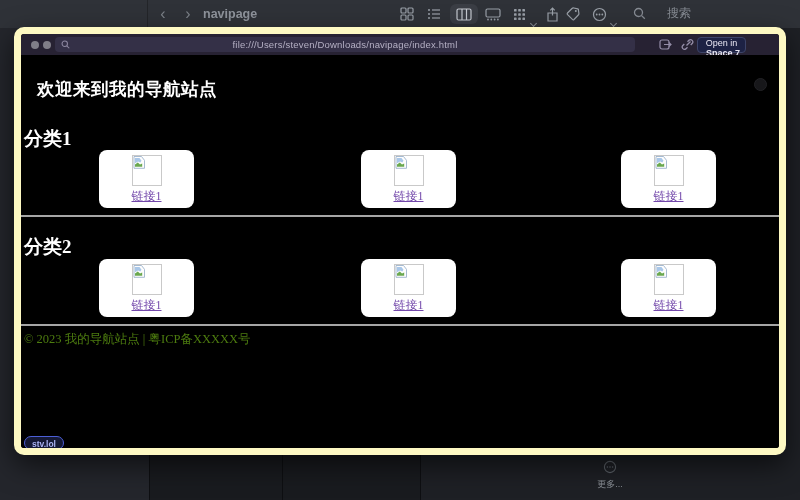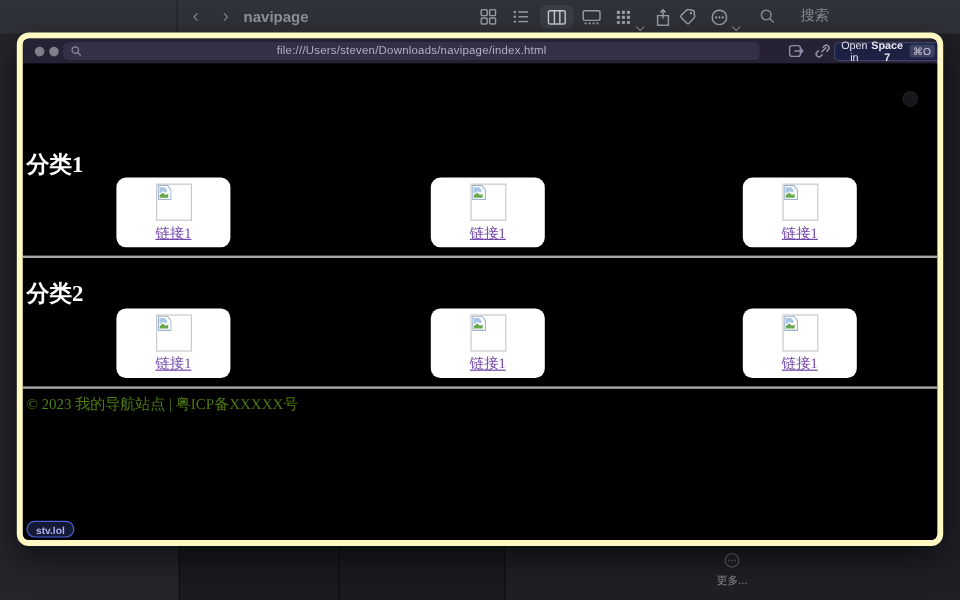--- a/index.html
+++ b/index.html
@@ -23,28 +23,28 @@
   .tb-vdiv { position:absolute; left:147px; top:0; width:1px; height:28px; background:#232529; }
   .nav-chev { position:absolute; top:4px; width:16px; height:20px; color:#7c8188; font-size:16px; line-height:20px; text-align:center; background:none; border:none; font-family:"Liberation Sans",sans-serif; }
   .finder-title { position:absolute; left:203px; top:7px; font-size:12.5px; font-weight:bold; color:#8f949c; }
   .tbi { position:absolute; top:4px; width:22px; height:20px; display:flex; align-items:center; justify-content:center; background:none; border:none; }
   .tbi.selected { background:#3b3e45; border-radius:6px; }
   .tb-chevdn { position:absolute; top:12px; width:7px; height:7px; }
   .chv { display:inline-block; width:5px; height:5px; border-right:1.4px solid #8a8f97; border-bottom:1.4px solid #8a8f97; transform:rotate(45deg); }
   .tb-search { position:absolute; left:633px; top:5px; display:flex; align-items:center; gap:21px; color:#878c94; font-size:12px; }
 
   
-  .arc-window { position:absolute; left:14px; top:27px; width:772px; height:428px; border-radius:10px; border:5px solid #fef9c3; background:#000; box-shadow:0 10px 28px rgba(0,0,0,0.6); overflow:hidden; }
+  .arc-window { position:absolute; left:14px; top:27px; width:772px; height:428px; border-radius:10px; border:7px solid #fef9c3; background:#000; box-shadow:0 10px 28px rgba(0,0,0,0.6); overflow:hidden; }
   .arc-header { position:relative; width:100%; height:21px; background:#272233; }
   .tl-dot { position:absolute; top:7px; width:8px; height:8px; border-radius:50%; background:#807e88; }
   .url-bar { position:absolute; left:34px; top:3px; width:580px; height:15px; background:#343047; border-radius:4px; display:flex; align-items:center; justify-content:center; }
   .url-bar svg { position:absolute; left:6px; top:3px; }
   .url-text { font-size:9.5px; color:#b5b0c4; letter-spacing:0.2px; }
   .hdr-ico { position:absolute; top:3px; width:16px; height:15px; display:flex; align-items:center; justify-content:center; background:none; border:none; }
-  .open-btn { position:absolute; left:676px; top:2.5px; height:16px; display:flex; align-items:center; background:#1d2244; border:1px solid #3d4468; border-radius:4px; padding:0 5px; color:#e8e6f2; font-size:9px; font-family:"Liberation Sans",sans-serif; }
+  .open-btn { position:absolute; left:676px; top:2.5px; height:16px; display:flex; align-items:center; background:#1d2244; border:1px solid #3d4468; border-radius:4px; padding:0 5px; color:#e8e6f2; font-size:9px; font-family:"Liberation Sans",sans-serif;flex-direction:column; }
   .open-btn b { margin-left:3px; font-weight:bold; }
   .kbd-badge { margin-left:5px; background:#3c4161; border-radius:3px; padding:0.5px 3px; font-size:8.5px; color:#cfccdd; }
   .btn-sep { position:absolute; left:758px; top:5px; width:1px; height:11px; background:#3d4468; }
   .hdr-chevdn { position:absolute; left:763px; top:8px; }
   .hdr-chevdn .chv { border-color:#948da8; }
 
   
   .webpage { position:relative; width:770px; height:406px; background:#000; color:#fff; font-family:"Liberation Serif", serif; }
   .wp-h1 { position:absolute; left:16px; top:22px; font-size:17.5px; font-weight:bold; letter-spacing:0.5px; }
   .wp-h2 { position:absolute; left:3px; font-size:19px; font-weight:bold; }
@@ -208,20 +208,21 @@
       <button class="open-btn">
         <span>Open in</span>
         <b>Space 7</b>
         <span class="kbd-badge">⌘O</span>
       </button>
       <span class="btn-sep"></span>
       <span class="hdr-chevdn"><span class="chv"></span></span>
     </div>
 
     <div class="webpage">
+      <h1 class="wp-h1">欢迎来到我的导航站点</h1>
 
       <h2 class="wp-h2 s1">分类1</h2>
       <div class="cards-row r1">
         <div class="card p1">
           <div class="ph-box">
             <svg width="12" height="13" viewBox="0 0 12 13">
               <path d="M1 0.5 h7.5 l3 3.8 v8 H1 z" fill="#fdfdfd" stroke="#9db3cc" stroke-width="0.9"></path>
               <path d="M2 2 h4.5 l2 2.8 -1.2 1.8 -2.2-1.2 -3.1 1.8 z" fill="#a9c7e8"></path>
               <path d="M2 8.6 l2.8-2 2.2 1.8 2.2-1 v3.4 H2 z" fill="#6aa84f"></path>
             </svg>

